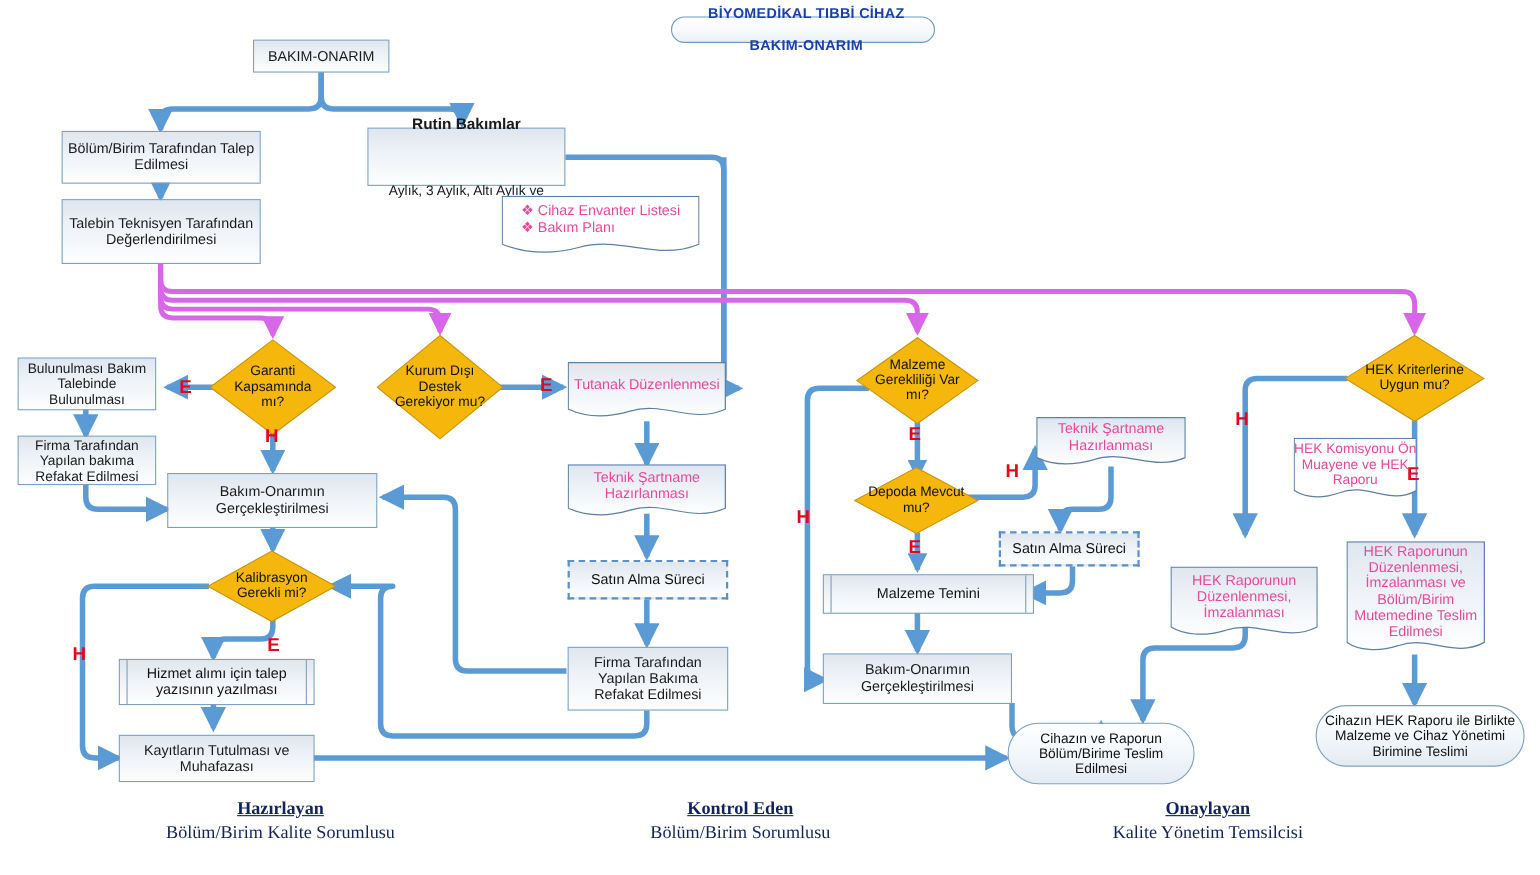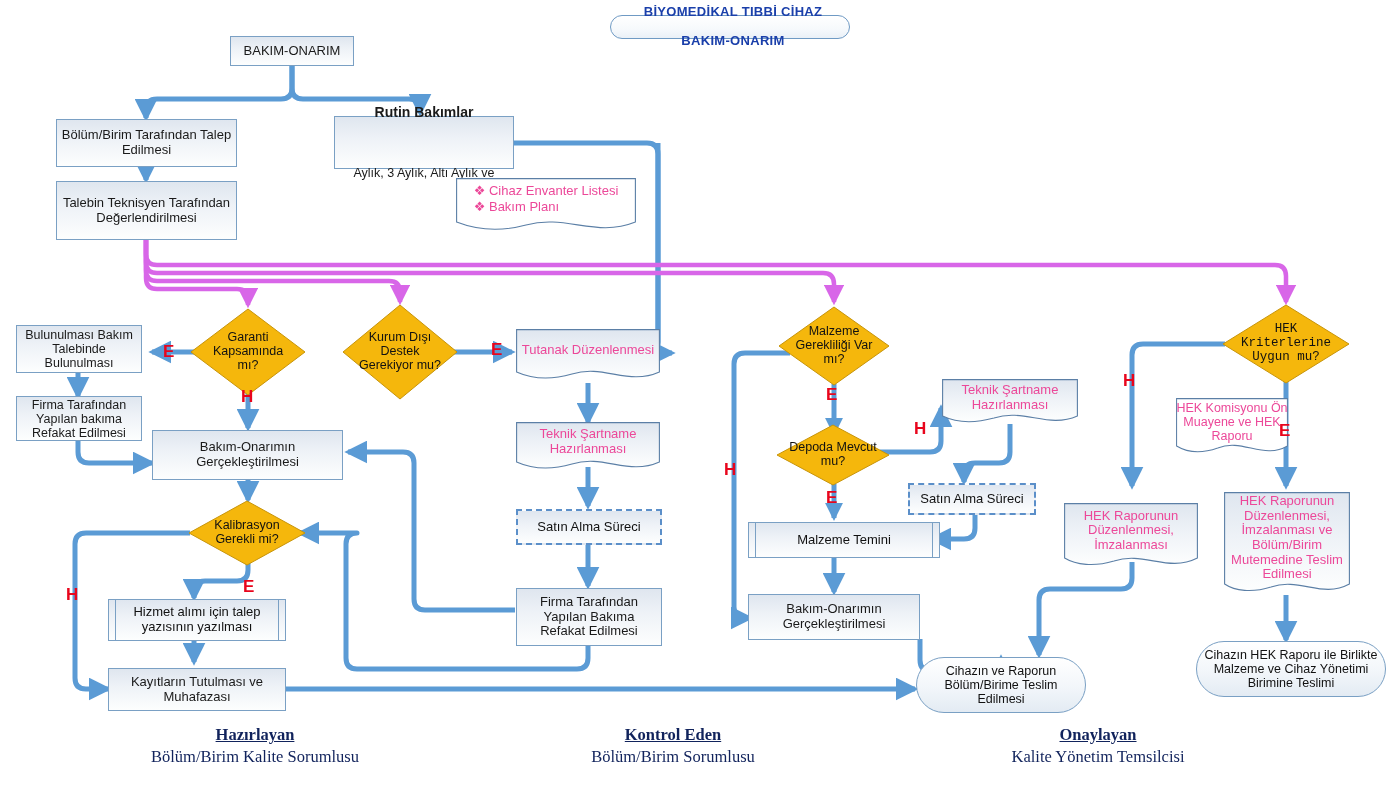--- a/index.html
+++ b/index.html
@@ -218,21 +218,21 @@
 
   <div class="dia" style="left:778px;top:306px;width:112px;height:80px;">
     <svg class="diasvg" viewBox="0 0 112 80" preserveAspectRatio="none">
       <polygon points="56,1 111,40 56,79 1,40" fill="#f5b70c" stroke="#c7940a" stroke-width="1"></polygon>
     </svg>
     <div class="diatext">
         <span>Malzeme Gerekliliği Var mı?</span>
       </div>
   </div>
 
-  <div class="dia" style="left:1222px;top:304px;width:128px;height:80px;font-family:Liberation Mono, monospace;">
+  <div class="dia" style="left:1222px;top:304px;width:128px;height:80px;">
     <svg class="diasvg" viewBox="0 0 128 80" preserveAspectRatio="none">
       <polygon points="64,1 127,40 64,79 1,40" fill="#f5b70c" stroke="#c7940a" stroke-width="1"></polygon>
     </svg>
     <div class="diatext">
         <span>HEK Kriterlerine Uygun mu?</span>
       </div>
   </div>
 
   <div class="dia" style="left:776px;top:424px;width:114px;height:62px;">
     <svg class="diasvg" viewBox="0 0 114 62" preserveAspectRatio="none">
@@ -342,21 +342,21 @@
 
   <div class="docshape" style="left:1176px;top:398px;width:112px;height:62px;">
     <svg class="docsvg" viewBox="0 0 118 62" preserveAspectRatio="none">
       <path d="M0.6,0.6 L117.4,0.6 L117.4,48 C92,62 70,40 44,50 C26,56 11,54 0.6,48 Z" fill="#ffffff" stroke="#5b7fa6" stroke-width="1.1"></path>
     </svg>
     <div class="doctext" style="height:48px;font-size:12.5px;">
       <span>HEK Komisyonu Ön Muayene ve HEK Raporu</span>
       </div>
   </div>
 
-  <div class="docshape" style="left:1064px;top:503px;width:134px;height:70px;padding-left:16px;">
+  <div class="docshape" style="left:1064px;top:515px;width:134px;height:70px;padding-left:16px;">
     <svg class="docsvg" viewBox="0 0 134 70" preserveAspectRatio="none">
       <path d="M0.6,0.6 L133.4,0.6 L133.4,55 C104,70 80,48 50,58 C30,64 12,62 0.6,55 Z" fill="url(#g4)" stroke="#5b7fa6" stroke-width="1.1"></path>
       <defs>
           <linearGradient id="g4" x1="0" y1="0" x2="0" y2="1">
         <stop offset="0" stop-color="#dfe6ef"></stop>
             <stop offset="0.45" stop-color="#eef2f7"></stop>
         <stop offset="1" stop-color="#fdfefe"></stop>
           </linearGradient>
         </defs>
     </svg>

